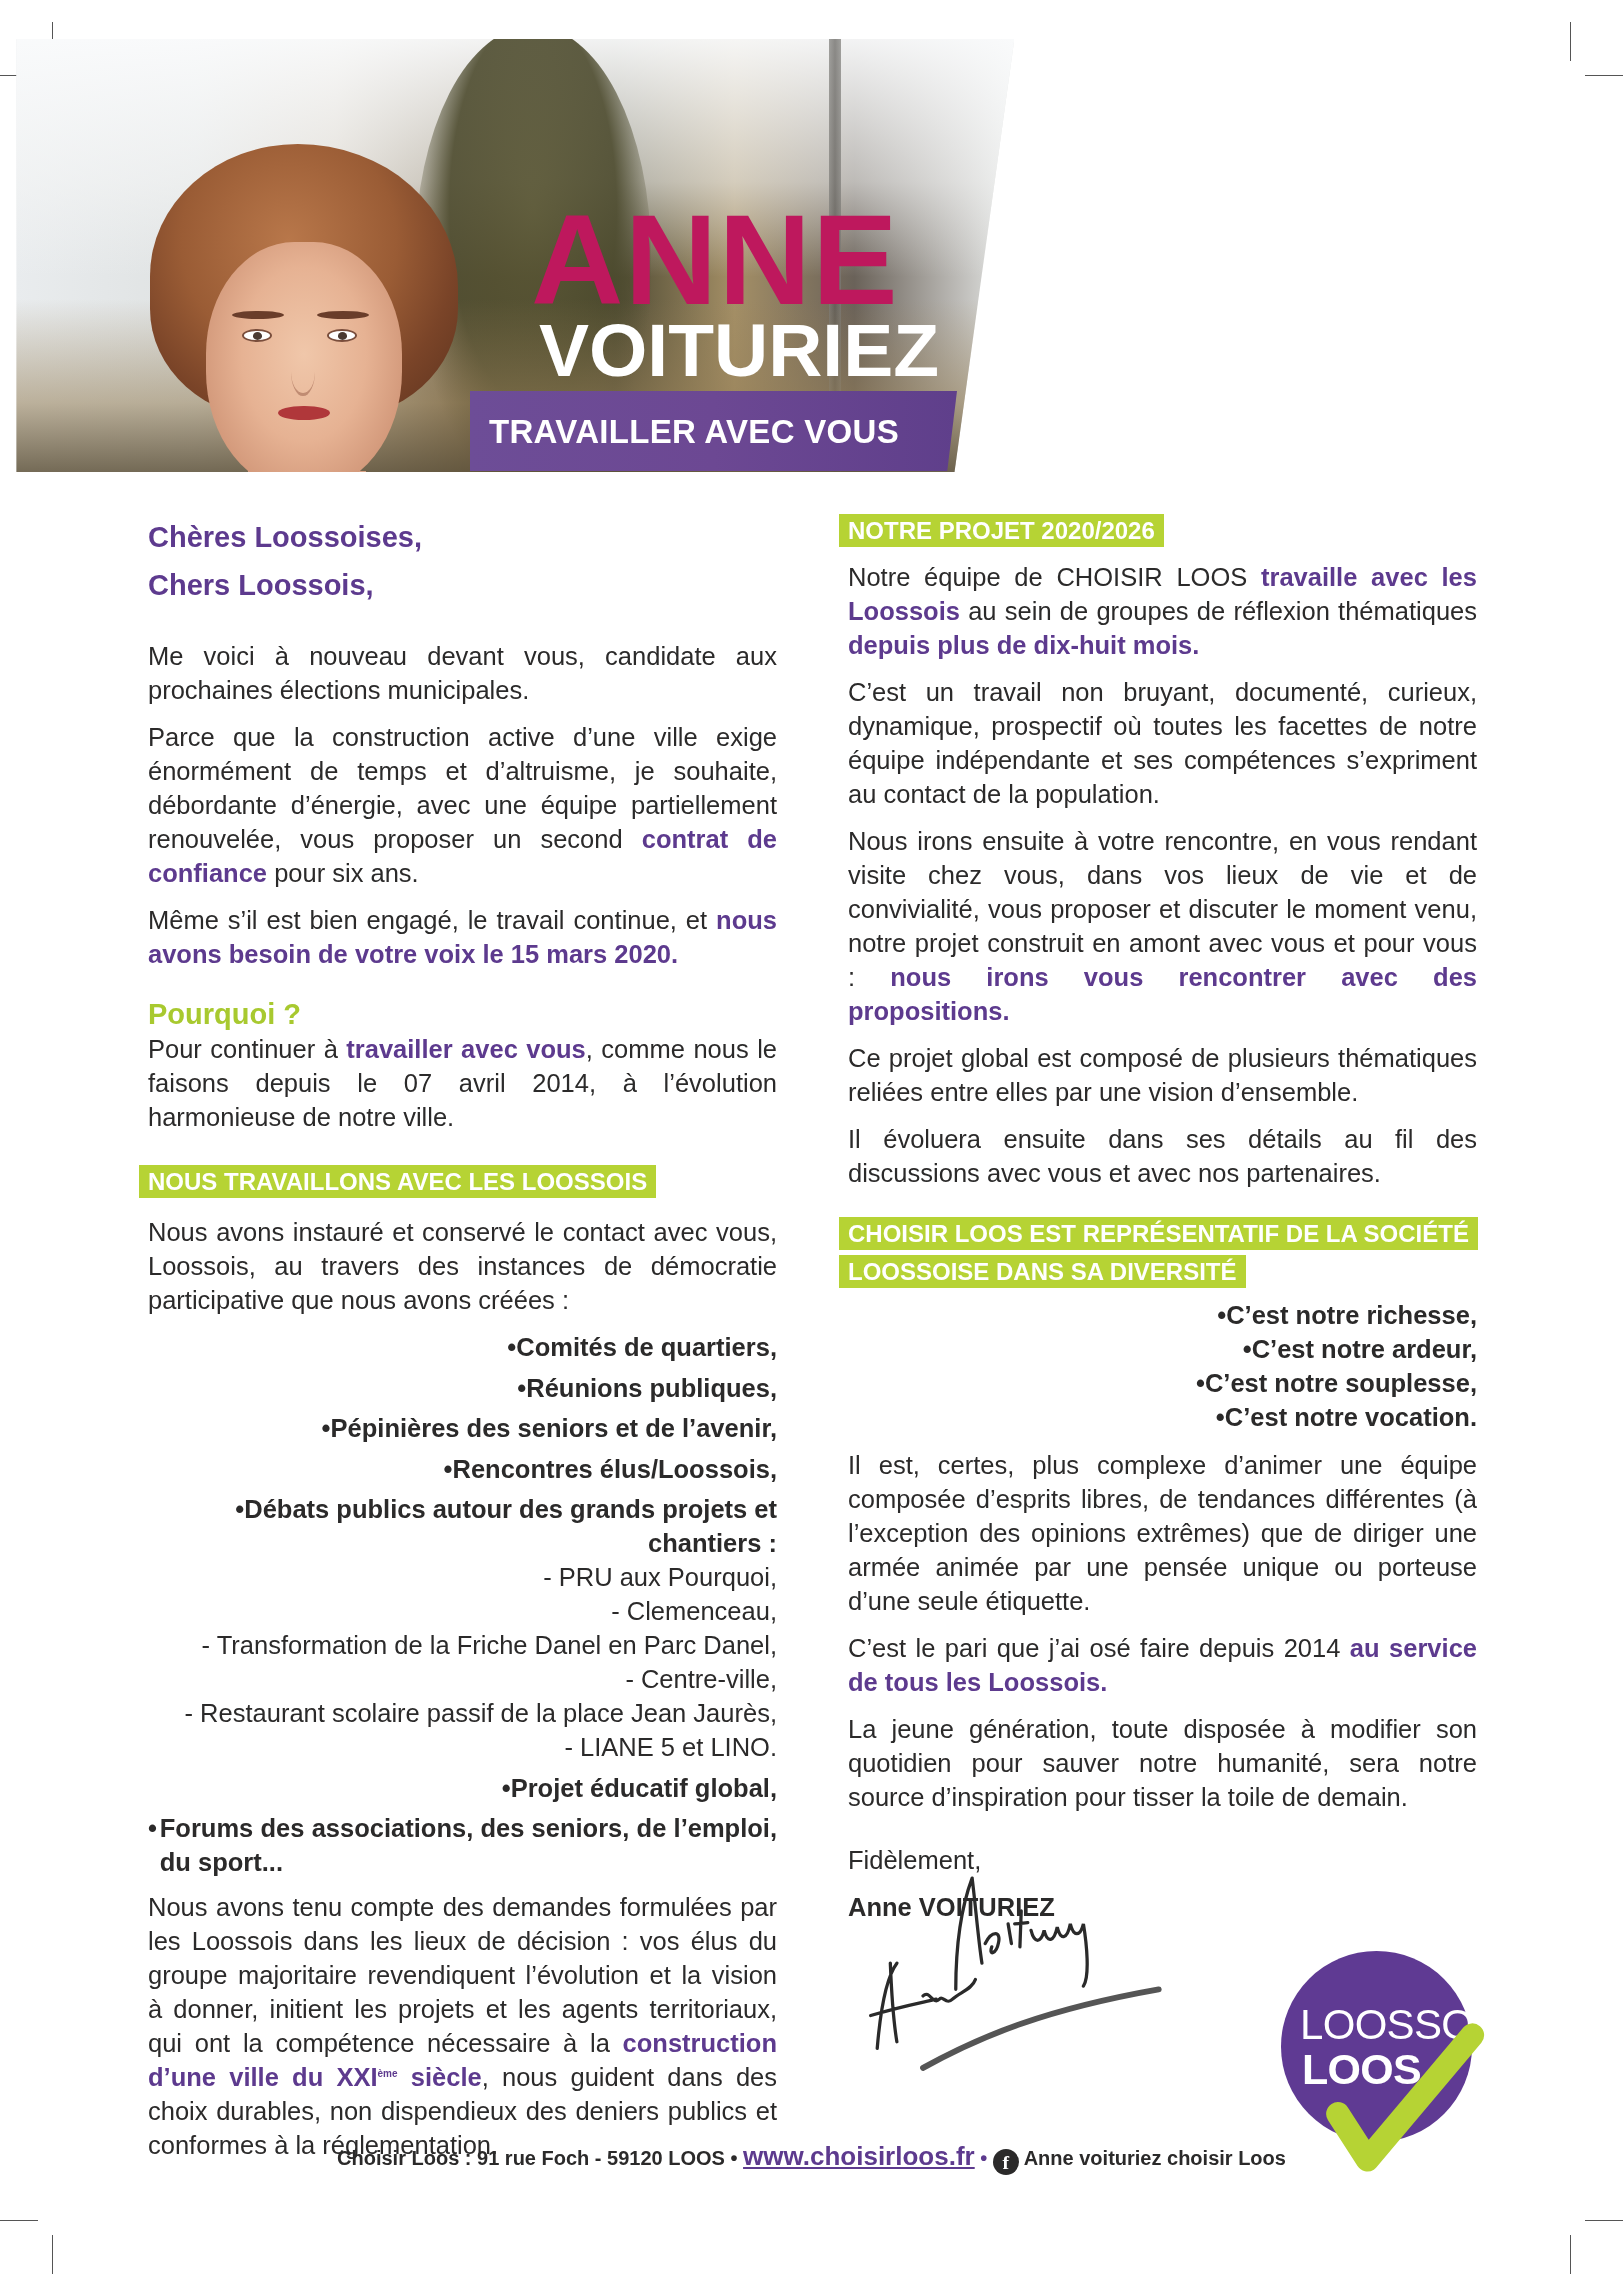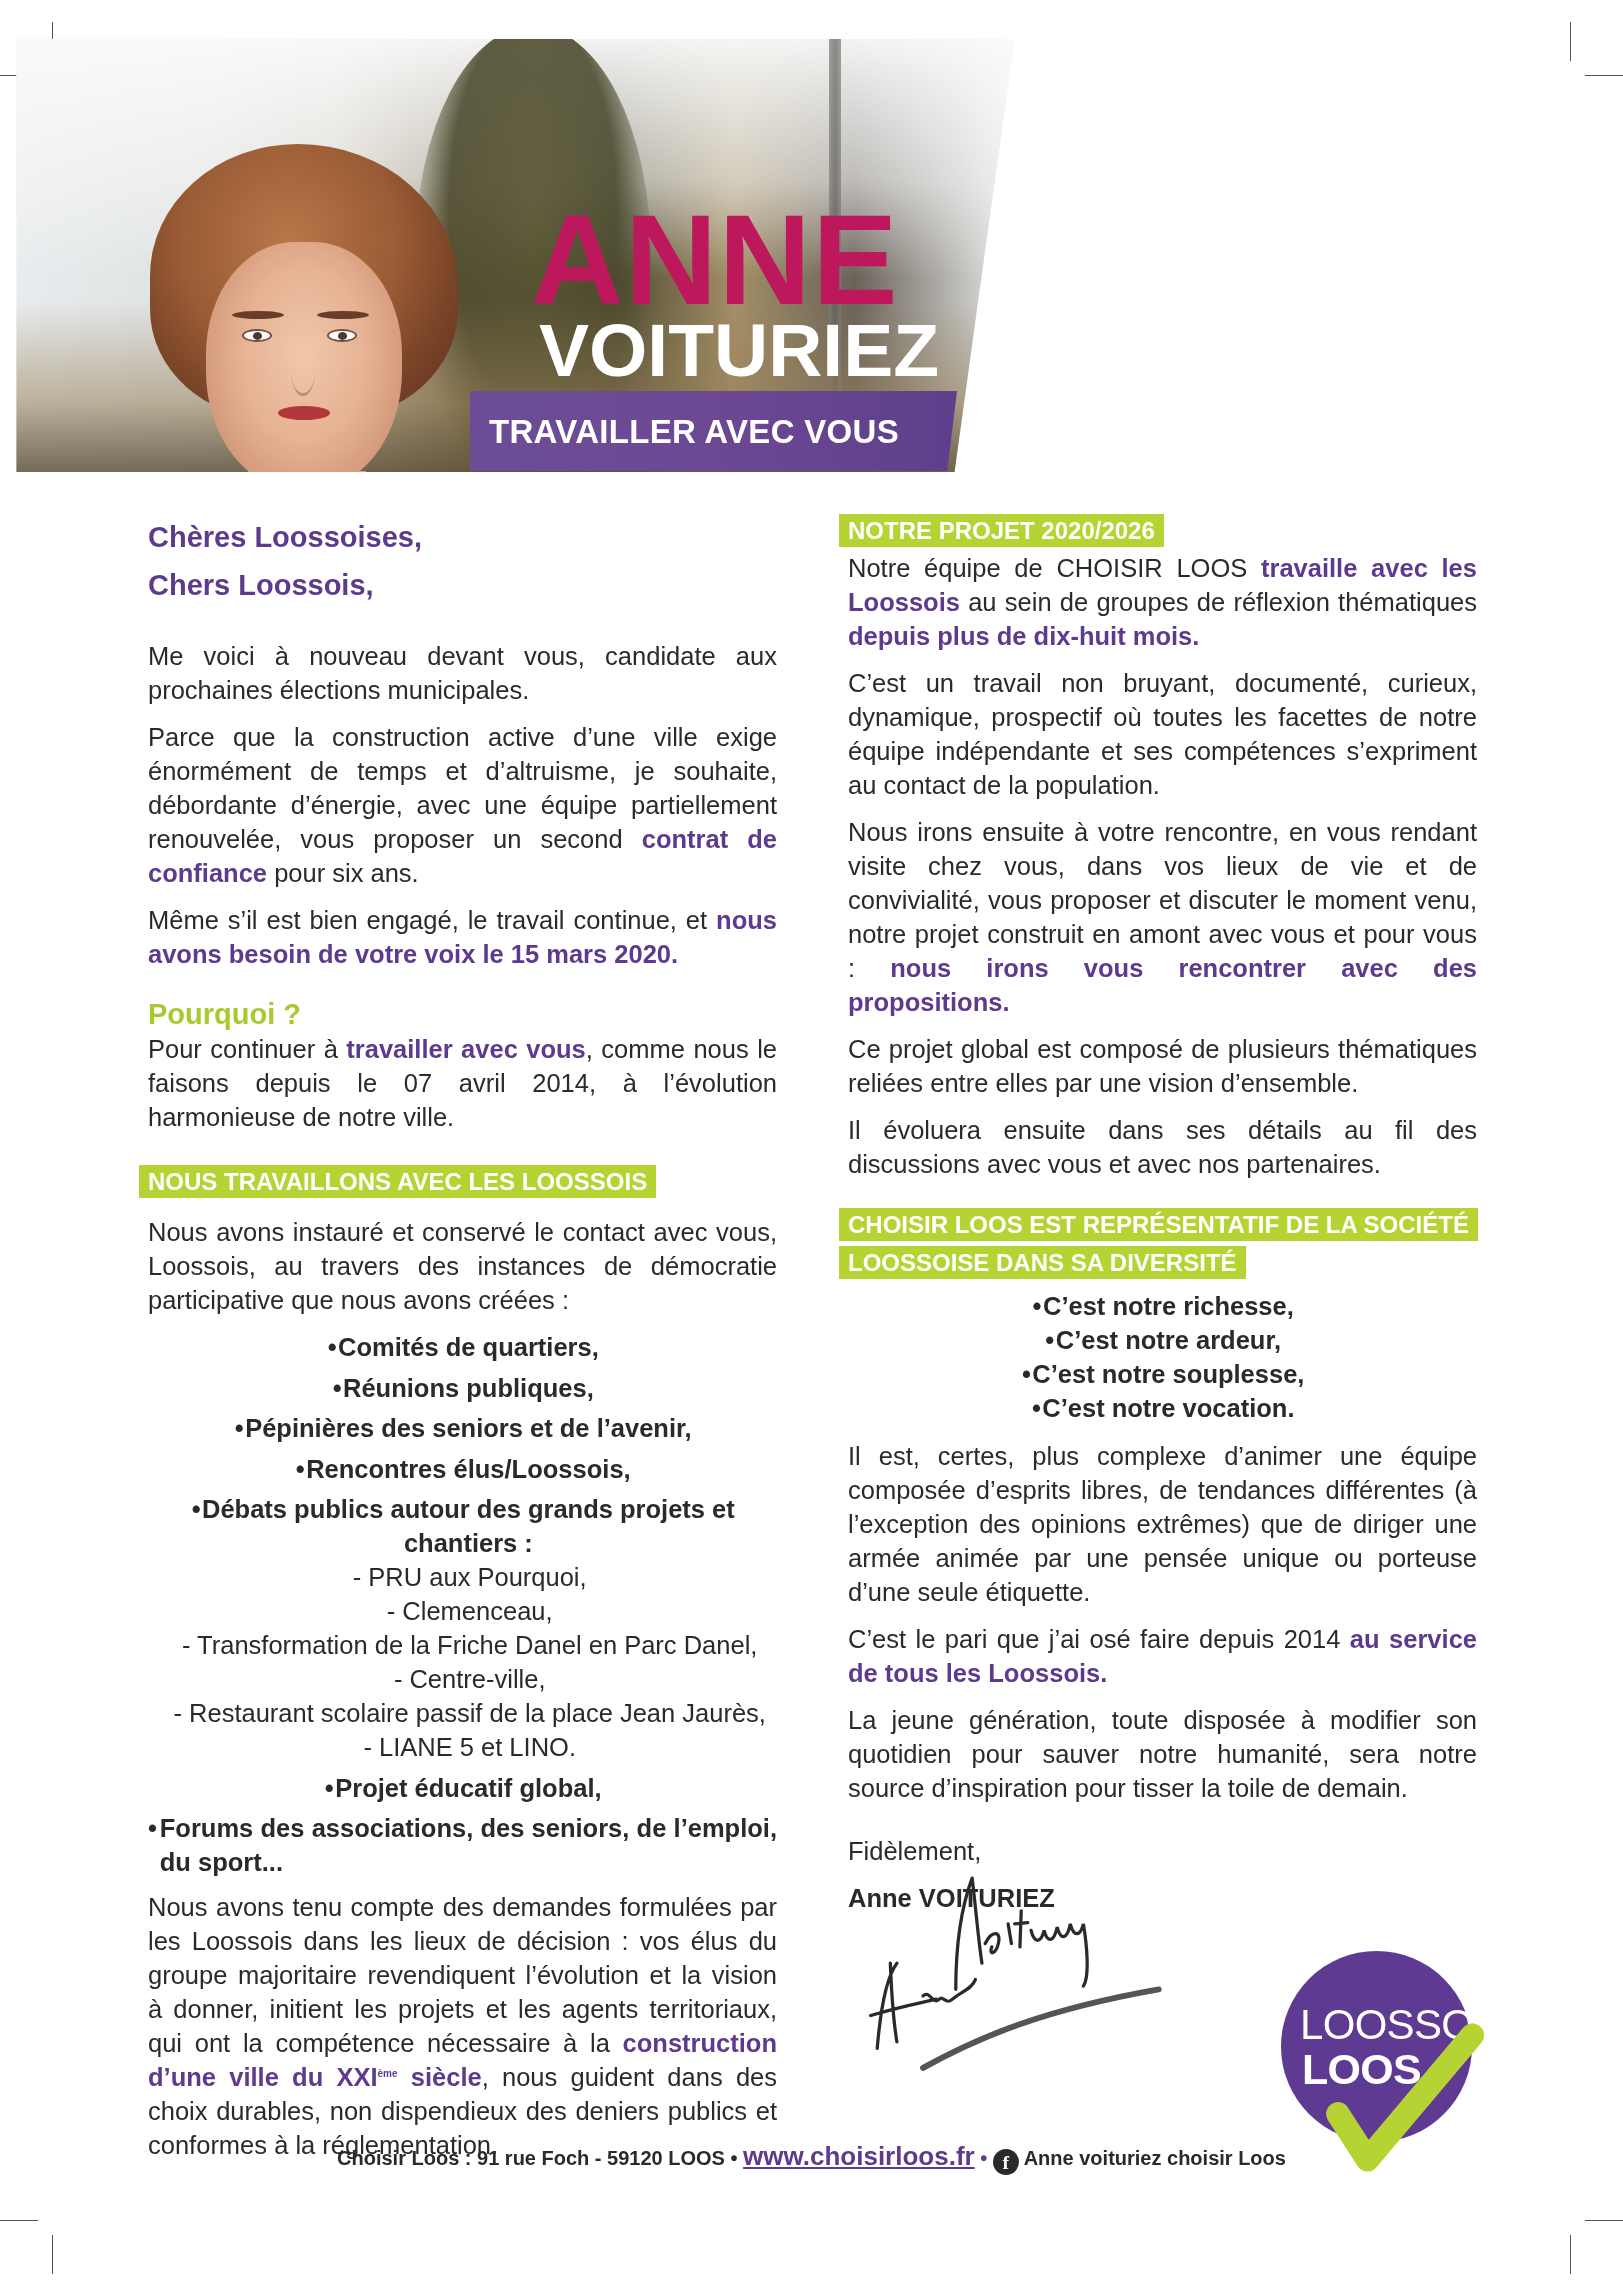--- a/index.html
+++ b/index.html
@@ -39,21 +39,21 @@
   
   .col { position:absolute; width:629px; font-size:25.5px; line-height:34px; text-align:justify; }
   .col p { margin:0 0 13px 0; }
   .purple { color:#5d3a8e; font-weight:700; }
   .green-h { color:#a8c92f; font-weight:700; font-size:29px; line-height:35px; }
   .salute { color:#5d3a8e; font-weight:700; font-size:29px; line-height:35px; margin:0; }
   .band { display:inline; background:#b6d334; color:#fff; font-weight:700; font-size:24px; line-height:38px; padding:2.6px 9.2px; margin-left:-9.2px;
           -webkit-box-decoration-break:clone; box-decoration-break:clone; }
   .band-wrap { margin:0 0 14.4px 0; text-align:left; }
   ul.bul { list-style:none; margin:0 0 10.5px 0; padding:0; }
-  ul.bul > li { font-weight:700; margin:0 0 6.5px 0; padding-left:11.8px; text-indent:-11.8px; text-align:center; }
+  ul.bul > li { font-weight:700; margin:0 0 6.5px 0; padding-left:11.8px; text-indent:-11.8px; text-align:right; }
   ul.bul > li .dot { display:inline-block; width:11.8px; text-indent:0; }
   ul.sub { list-style:none; margin:0; padding:0 0 0 14.4px; }
   ul.sub li { font-weight:400; margin:0; }
   ul.tight > li { margin:0; }
   sup { font-size:10px; line-height:0; }
   .sig-line { text-align:left; margin:0; }
   .sig-name { font-weight:700; }
   
   .footer { position:absolute; left:0; width:1623px; top:2141px; text-align:center; font-size:20px; font-weight:700; color:#2b2a2a; white-space:nowrap; }
   .footer .url { color:#5d3a8e; font-size:26px;text-decoration:underline; }
@@ -131,21 +131,21 @@
       </ul>
     </li>
     <li><span class="dot">•</span><span>Projet éducatif global,</span></li>
     <li style="text-align:justify;"><span class="dot">•</span><span>Forums des associations, des seniors, de l’emploi, du sport...</span></li>
   </ul>
 
   <p><span>Nous avons tenu compte des demandes formulées par les Loossois dans les lieux de décision : vos élus du groupe majoritaire revendiquent l’évolution et la vision à donner, initient les projets et les agents territoriaux, qui ont la compétence nécessaire à la </span><span class="purple"><span>construction d’une ville du XXI</span><sup>ème</sup><span> siècle</span></span><span>, nous guident dans des choix durables, non dispendieux des deniers publics et conformes à la réglementation.</span></p>
 </div>
 
 <div class="col" style="left:848px; top:512px;">
-  <div class="band-wrap" style="margin-bottom:1px;"><span class="band">NOTRE PROJET 2020/2026</span></div>
+  <div class="band-wrap" style="margin-bottom:10px;"><span class="band">NOTRE PROJET 2020/2026</span></div>
   <p><span>Notre équipe de CHOISIR LOOS </span><span class="purple">travaille avec les Loossois</span><span> au sein de groupes de réflexion thématiques </span><span class="purple">depuis plus de dix-huit mois.</span></p>
   <p>C’est un travail non bruyant, documenté, curieux, dynamique, prospectif où toutes les facettes de notre équipe indépendante et ses compétences s’expriment au contact de la population.</p>
   <p><span>Nous irons ensuite à votre rencontre, en vous rendant visite chez vous, dans vos lieux de vie et de convivialité, vous proposer et discuter le moment venu, notre projet construit en amont avec vous et pour vous : </span><span class="purple">nous irons vous rencontrer avec des propositions.</span></p>
   <p>Ce projet global est composé de plusieurs thématiques reliées entre elles par une vision d’ensemble.</p>
   <p style="margin-bottom:25px;">Il évoluera ensuite dans ses détails au fil des discussions avec vous et avec nos partenaires.</p>
 
   <div class="band-wrap" style="margin-bottom:6.5px;"><span class="band">CHOISIR LOOS EST REPRÉSENTATIF DE LA SOCIÉTÉ LOOSSOISE DANS SA DIVERSITÉ</span></div>
   <ul class="bul tight" style="margin-bottom:14.4px;">
     <li><span class="dot">•</span><span>C’est notre richesse,</span></li>
     <li><span class="dot">•</span><span>C’est notre ardeur,</span></li>

